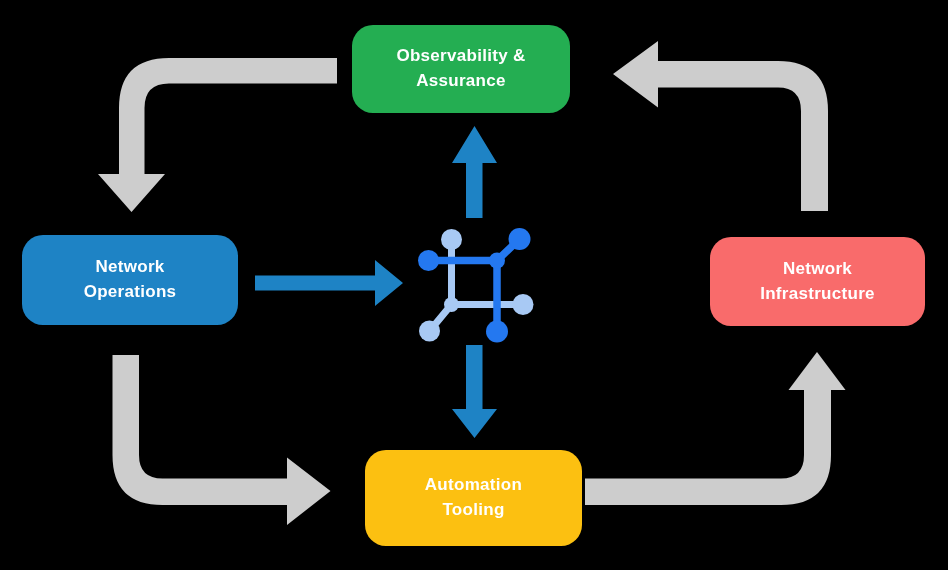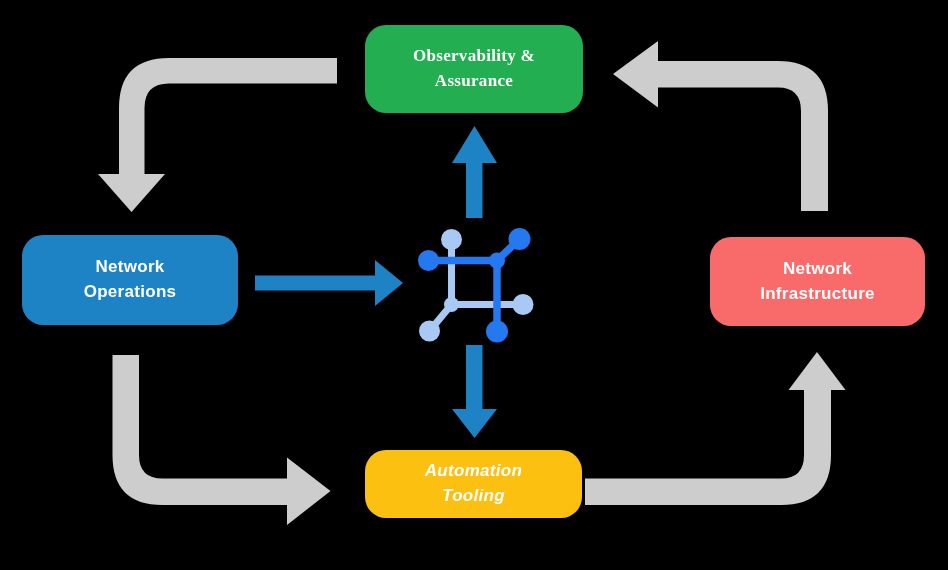--- a/index.html
+++ b/index.html
@@ -17,24 +17,24 @@
     text-align:center;
   }
   .node .label{
     color:#ffffff;
     font-size:17px;
     font-weight:600;
     line-height:1.45;
     letter-spacing:0.3px;
     white-space:pre-line;
   }
-  .node-observability{left:365px;top:25px;width:218px;height:88px;font-family:Liberation Serif, serif;}
+  .node-observability{left:352px;top:25px;width:218px;height:88px;}
   .node-operations{left:22px;top:235px;width:216px;height:90px;}
   .node-infrastructure{left:710px;top:237px;width:215px;height:89px;}
-  .node-automation{left:365px;top:450px;width:217px;height:68px;font-style:italic;}
+  .node-automation{left:365px;top:450px;width:217px;height:96px;}
 </style>
 </head>
 <body>
 
 <div class="stage" style="background: rgb(0, 0, 0);">
 
   <svg class="layer" width="948" height="570" viewBox="0 0 948 570">
 
     <path d="M337 58 H169 Q119 58 119 108 V174 H98 L131.5 212 L165 174 H144.5 V108 Q144.5 83.5 169 83.5 H337 Z" fill="#CDCDCD"></path>
     <path d="M658 41 V61 H778 Q828 61 828 111 V211 H801 V111 Q801 87.5 778 87.5 H658 V107.5 L613 74 Z" fill="#CDCDCD"></path>

